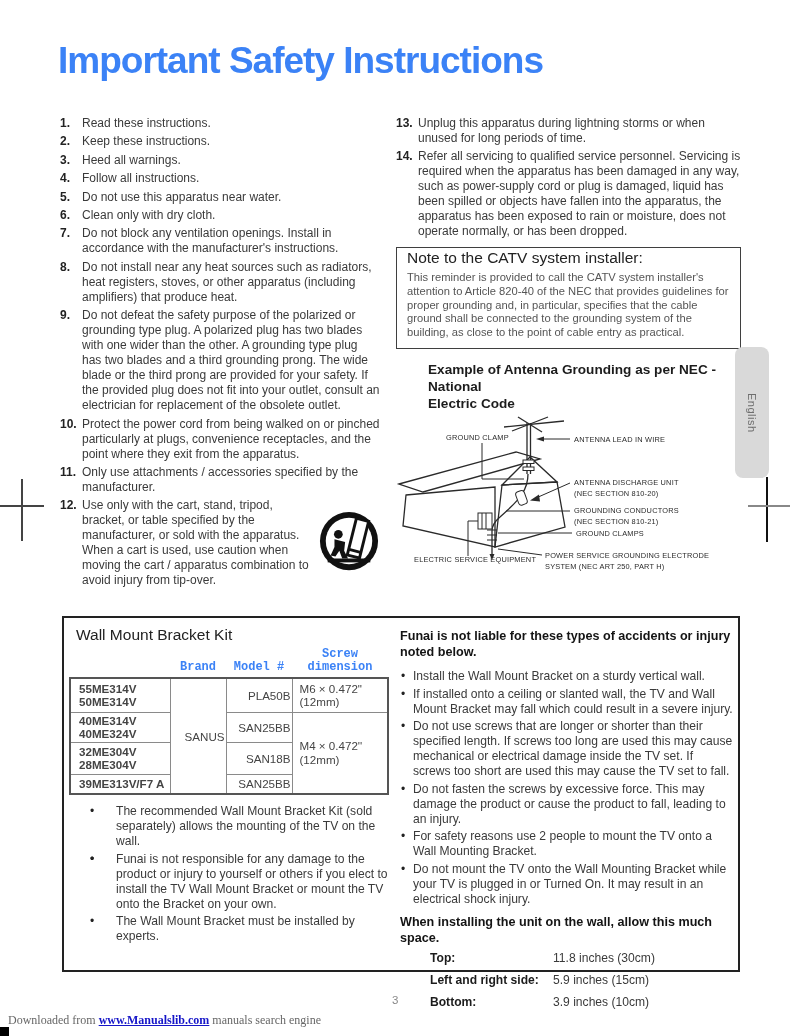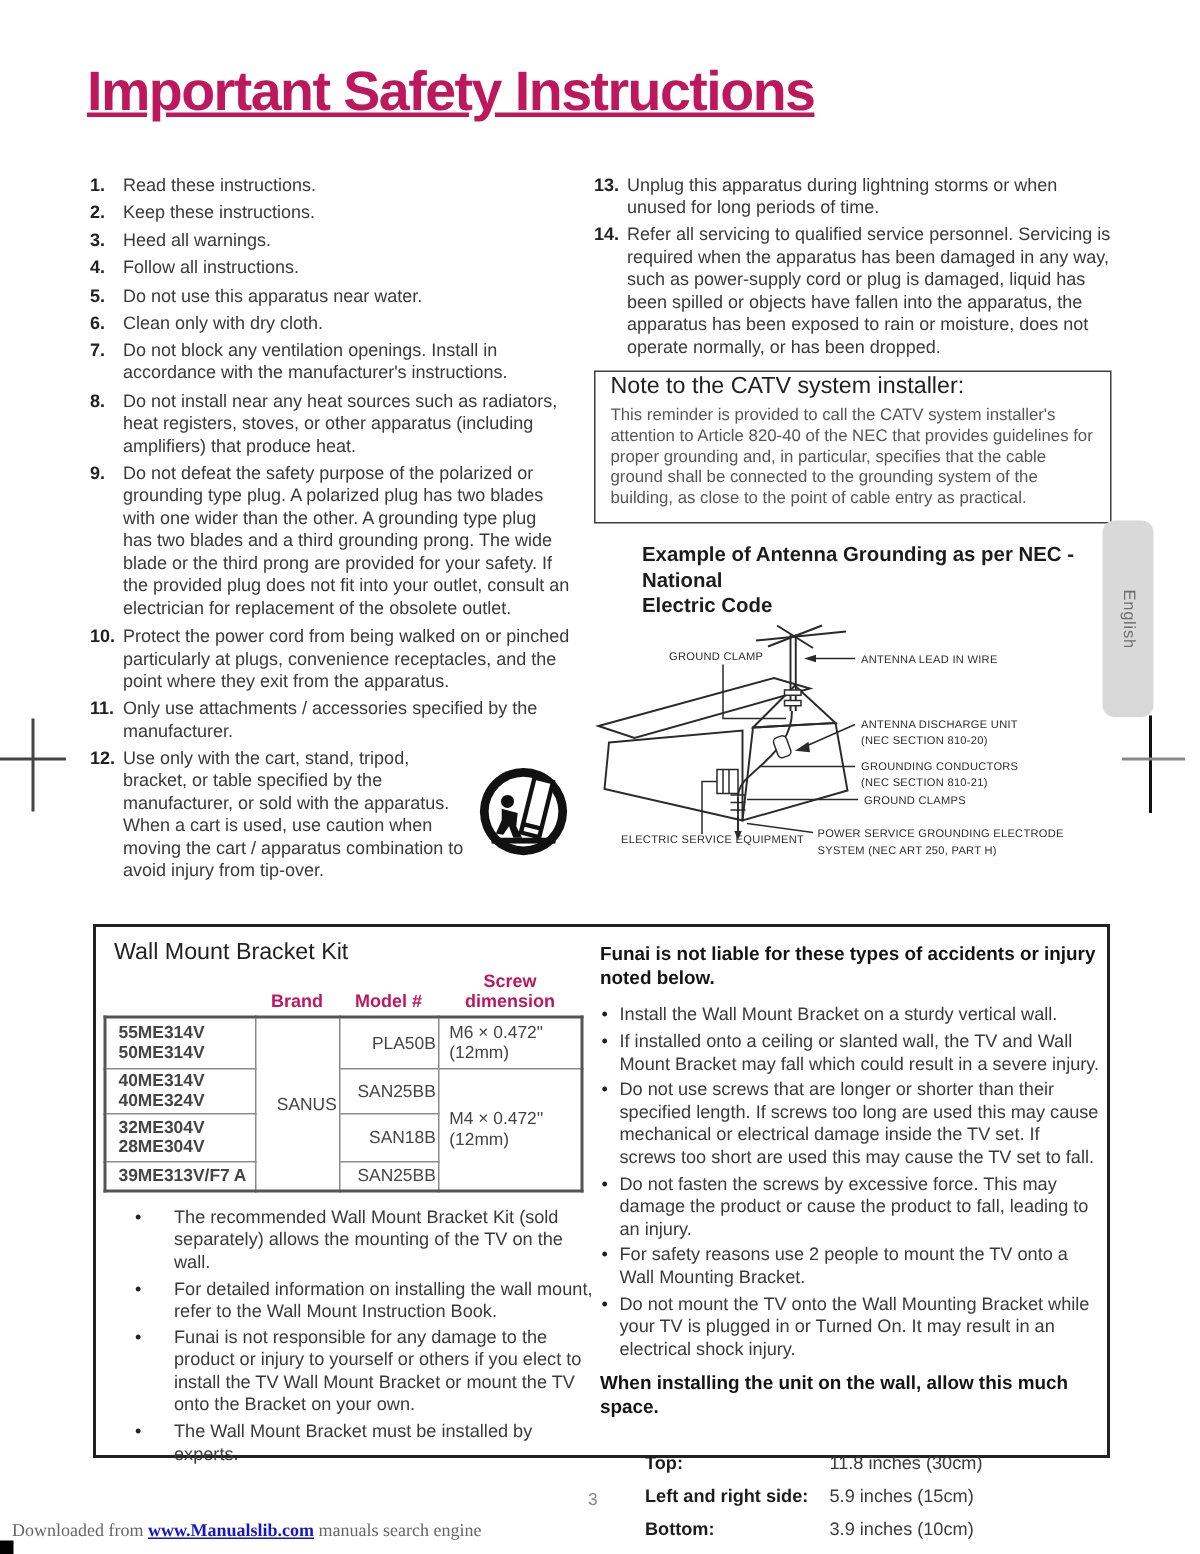--- a/index.html
+++ b/index.html
@@ -1,19 +1,19 @@
 <!DOCTYPE html>
 <html><head>
 <meta charset="utf-8">
 <style>
   html,body{margin:0;padding:0;}
   body{font-family:"Liberation Sans", sans-serif; background:#fff;}
   .page{position:relative;width:800px;height:1036px;background:#fff;overflow:hidden;color:#333;}
   .pre{white-space:pre-line;}
-  .page-title{position:absolute;left:58px;top:40px;font-size:37px;font-weight:bold;color:#be185d;letter-spacing:-1px;text-decoration:underline;}
+  .page-title{position:absolute;left:58px;top:40px;font-size:37px;font-weight:bold;color:#3b82f6;letter-spacing:-1px;}
   
   .col-left{position:absolute;left:60px;top:116px;width:320px;}
   .col-right{position:absolute;left:396px;top:116px;width:345px;}
   .ins-item{position:relative;padding-left:22px;font-size:12px;line-height:15px;margin-bottom:3.4px;color:#3a3a3a;}
   .ins-item .num{position:absolute;left:0;top:0;font-weight:bold;color:#222;}
   
   .cart-float{float:right;width:62px;height:66px;margin:12px 0 0 6px;}
   
   .catv-box{margin-top:8px;border:1px solid #3f3f3f;padding:1px 10px 9px 10px;}
   .catv-title{font-size:15.5px;color:#222;margin-bottom:4px;}
@@ -23,36 +23,36 @@
   .diagram svg text{font-family:"Liberation Sans",sans-serif;font-size:7.4px;letter-spacing:.2px;fill:#2a2a2a;}
   
   .lang-tab{position:absolute;left:735px;top:347px;width:34px;height:131px;background:#d9d9d9;border-radius:8px;display:flex;align-items:center;justify-content:center;}
   .lang-tab span{writing-mode:vertical-rl;font-size:11px;color:#6e6e6e;letter-spacing:.5px;}
   
   .mark{position:absolute;background:#444;}
   
   .wall-box{position:absolute;left:62px;top:616px;width:674px;height:352px;border:2px solid #222;}
   .wm-title{position:absolute;left:12px;top:8px;font-size:15.5px;color:#222;}
   .wm-table{position:absolute;left:5px;top:30px;border-collapse:collapse;table-layout:fixed;}
-  .wm-table thead td{border:none;font-weight:bold;font-size:12px;color:#be185d;text-align:center;vertical-align:bottom;padding:0 0 4px 0;line-height:12.5px;}
+  .wm-table thead td{border:none;font-weight:bold;font-size:12px;color:#3b82f6;text-align:center;vertical-align:bottom;padding:0 0 4px 0;line-height:12.5px;font-family:Liberation Mono, monospace;}
   .wm-table tbody td{border:1px solid #8a8a8a;font-size:11.6px;color:#444;vertical-align:middle;}
   .wm-table tbody{border:2px solid #555;}
   td.models{font-weight:bold;color:#1c1c1c;padding-left:8px;font-size:11.8px;line-height:13.5px;}
   td.center{text-align:right;}
   td.screw{padding-left:7px;line-height:13.5px;}
   .wm-bullets{position:absolute;left:12px;top:186px;width:320px;}
   .wm-bullets .b-item{position:relative;padding-left:40px;font-size:12.1px;line-height:15px;margin-bottom:2.5px;color:#3a3a3a;}
   .wm-bullets .b-dot{position:absolute;left:14px;top:0;color:#222;}
   .liab{position:absolute;left:336px;top:10px;width:334px;}
   .liab-heading{font-size:12.6px;font-weight:bold;line-height:16px;color:#141414;}
   .liab-bullets{margin-top:9px;}
   .liab .b-item{position:relative;padding-left:13px;font-size:12.1px;line-height:15px;margin-bottom:2.5px;color:#3a3a3a;}
   .liab .b-dot{position:absolute;left:1px;top:0;color:#222;}
   .space-heading{margin-top:7px;font-size:12.6px;font-weight:bold;color:#141414;line-height:16px;}
-  .space-rows{margin-top:22px;}
+  .space-rows{margin-top:5px;}
   .space-row{display:flex;padding-left:30px;font-size:12.1px;line-height:15px;margin-bottom:7px;}
   .space-row .lbl{width:123px;font-weight:bold;color:#1c1c1c;}
   .space-row .val{color:#3a3a3a;}
   .page-num{position:absolute;left:392px;top:994px;font-size:11.5px;color:#888;}
   .footer{position:absolute;left:8px;top:1013px;font-family:"Liberation Serif",serif;font-size:12px;color:#666;}
   .footer a{color:#1515c8;font-weight:bold;text-decoration:underline;}
   .corner-mark{position:absolute;left:0;top:1027px;width:9px;height:9px;background:#000;}
 </style>
 </head>
 <body>
@@ -216,21 +216,21 @@
         </tr>
         <tr style="height:20px;">
           <td class="models">39ME313V/F7 A</td>
           <td class="center">SAN25BB</td>
         </tr>
       </tbody>
     </table>
 
     <div class="wm-bullets">
       <div class="b-item"><span class="b-dot">•</span><span>The recommended Wall Mount Bracket Kit (sold separately) allows the mounting of the TV on the wall.</span></div>
-      <div class="b-item"><span class="b-dot">•</span><span>For detailed information on installing the wall mount, refer to the Wall Mount Instruction Book.</span></div>
+      <div class="b-item"><span class="b-dot">•</span></div>
       <div class="b-item"><span class="b-dot">•</span><span>Funai is not responsible for any damage to the product or injury to yourself or others if you elect to install the TV Wall Mount Bracket or mount the TV onto the Bracket on your own.</span></div>
       <div class="b-item"><span class="b-dot">•</span><span>The Wall Mount Bracket must be installed by experts.</span></div>
     </div>
 
     <div class="liab">
       <div class="liab-heading">Funai is not liable for these types of accidents or injury noted below.</div>
       <div class="liab-bullets">
         <div class="b-item"><span class="b-dot">•</span><span>Install the Wall Mount Bracket on a sturdy vertical wall.</span></div>
         <div class="b-item"><span class="b-dot">•</span><span>If installed onto a ceiling or slanted wall, the TV and Wall Mount Bracket may fall which could result in a severe injury.</span></div>
         <div class="b-item"><span class="b-dot">•</span><span>Do not use screws that are longer or shorter than their specified length. If screws too long are used this may cause mechanical or electrical damage inside the TV set. If screws too short are used this may cause the TV set to fall.</span></div>

